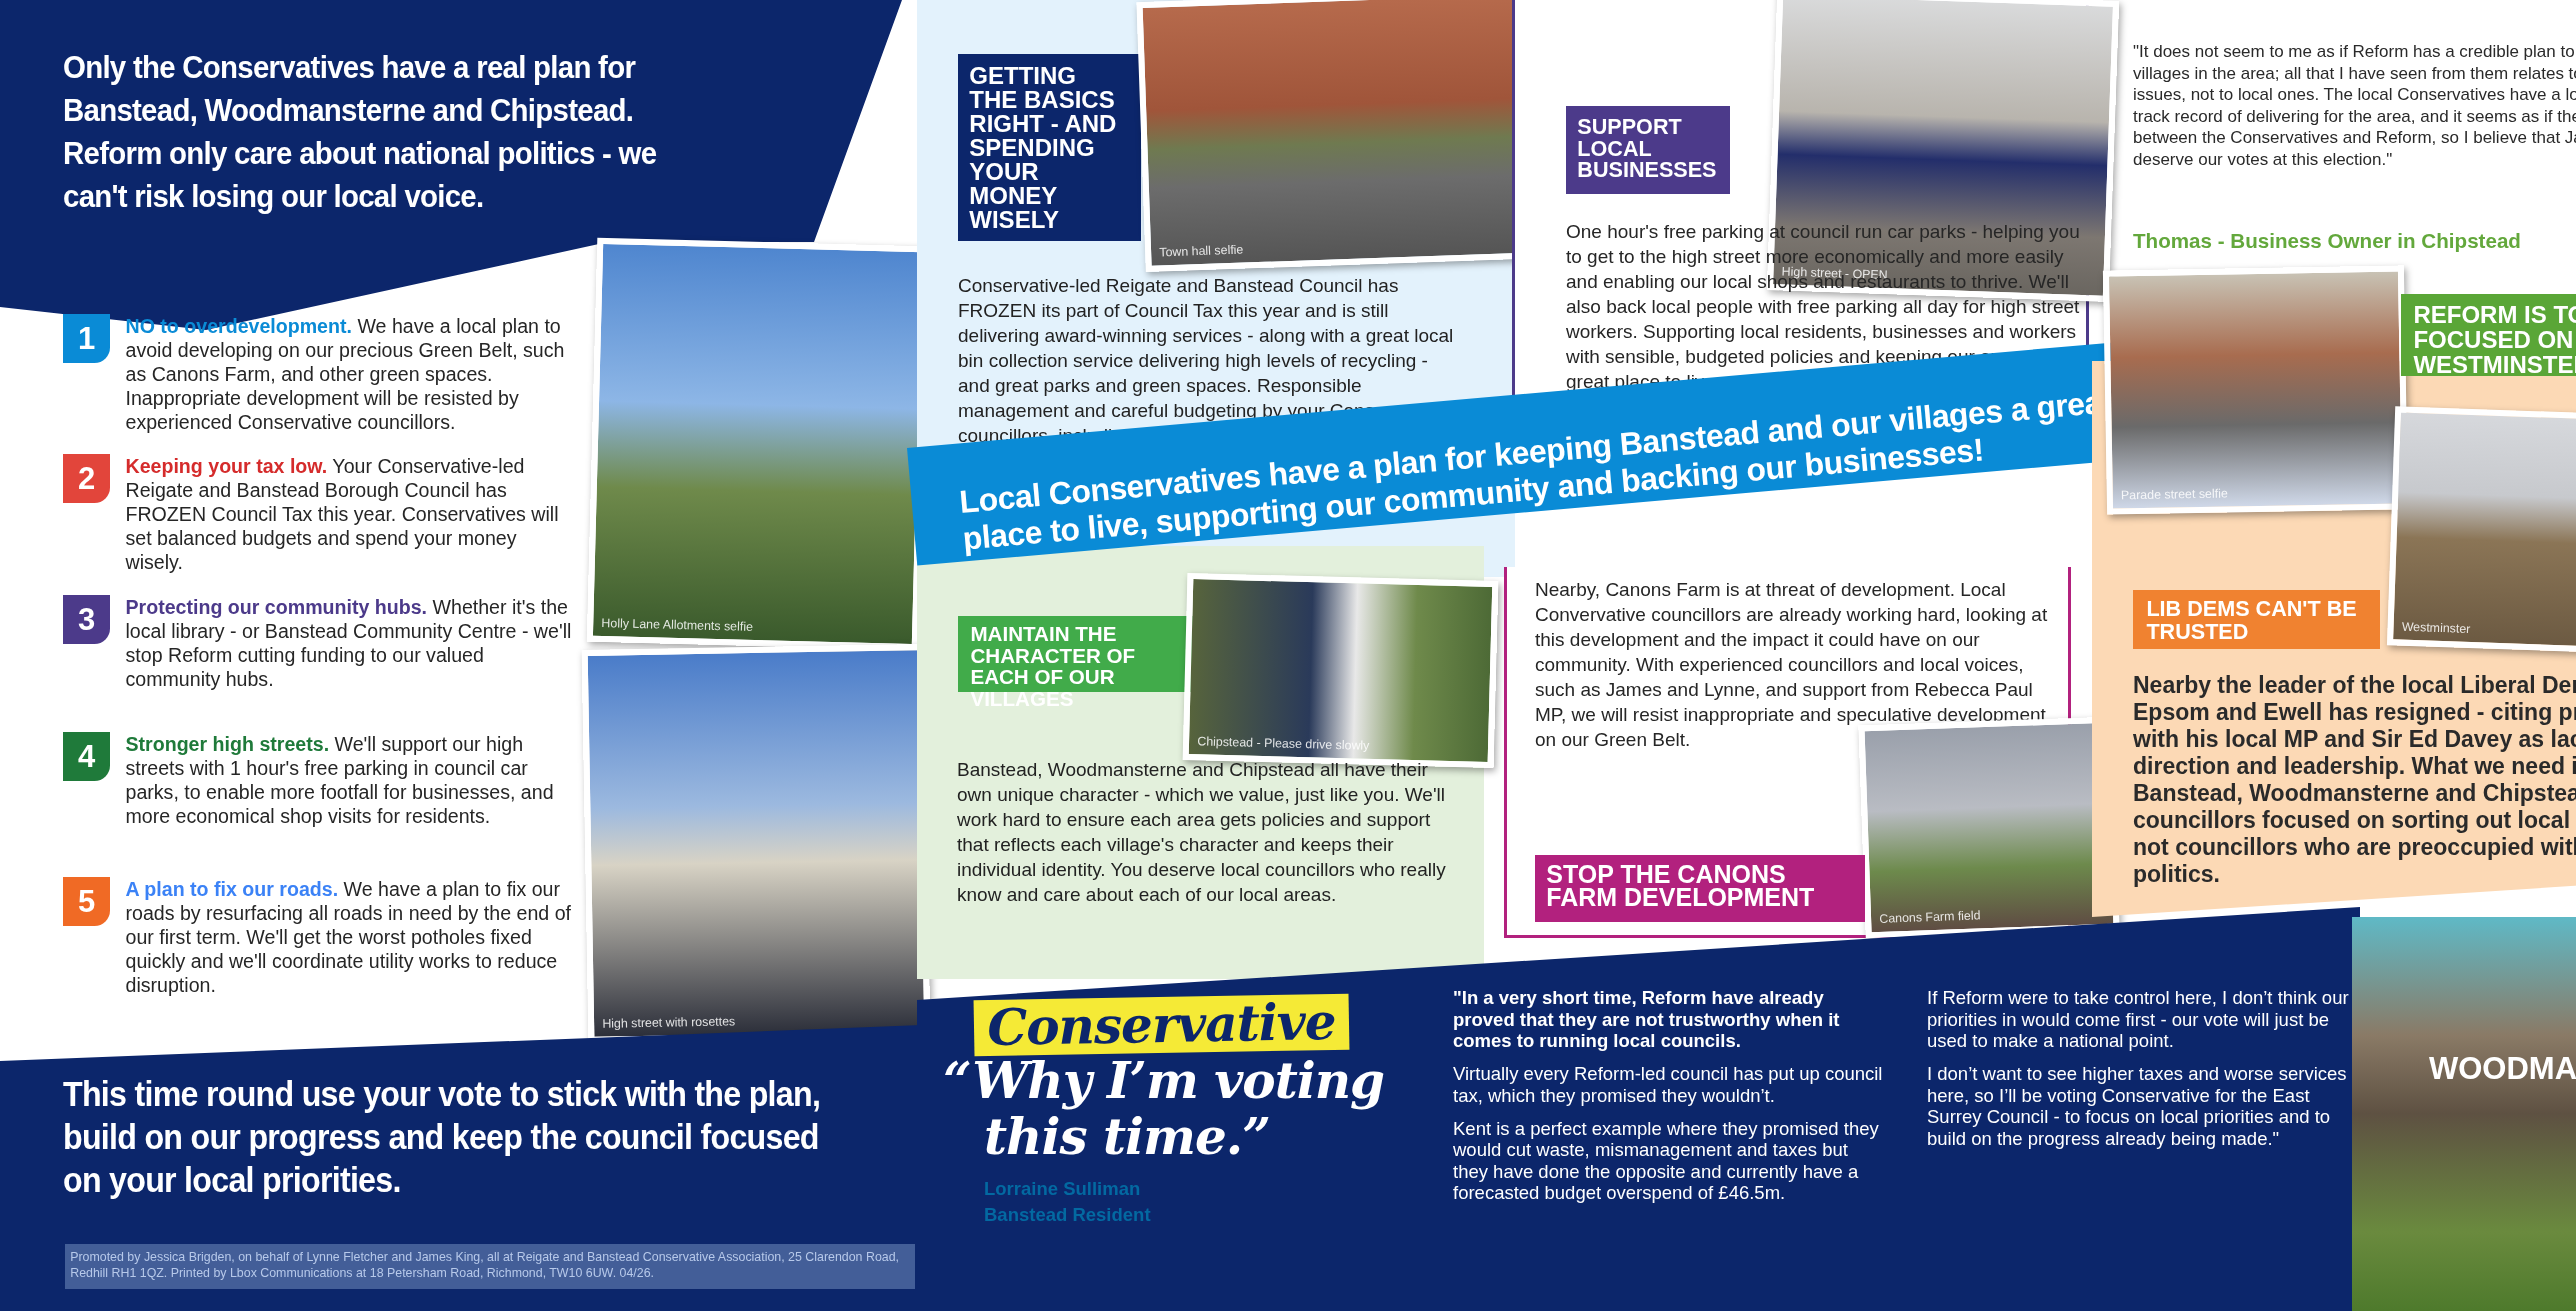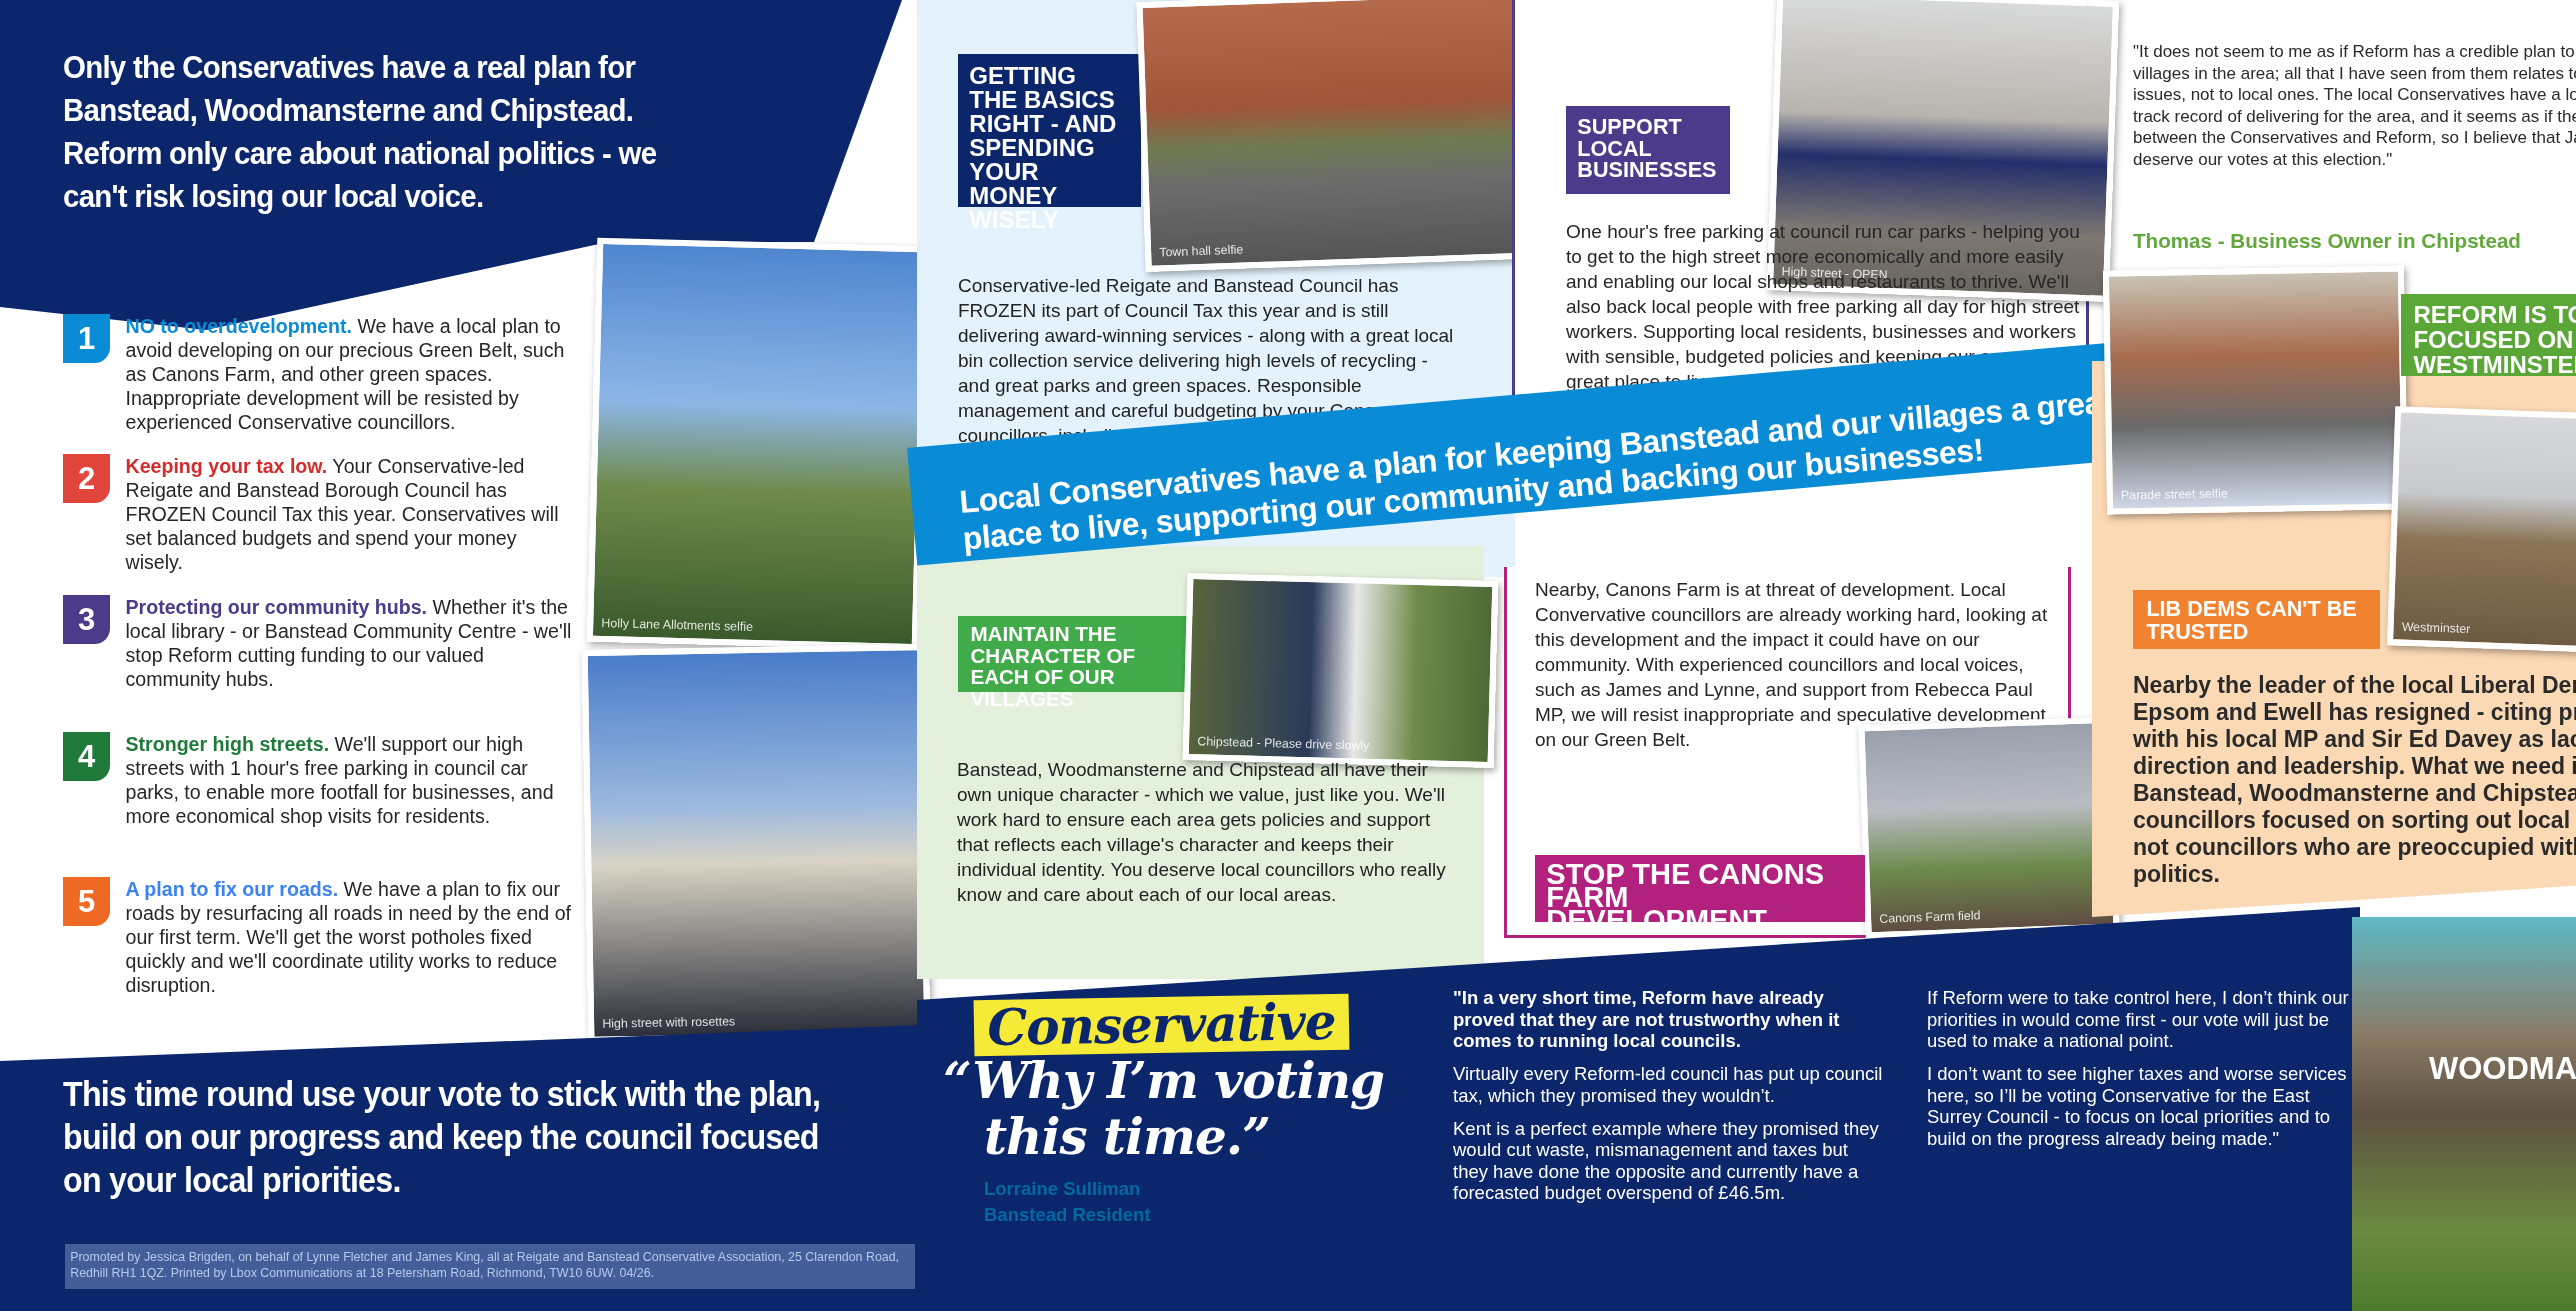--- a/index.html
+++ b/index.html
@@ -68,21 +68,21 @@
 <div class="abs point" style="top:877px;">
   <div class="badge" style="background:#f06a25;">5</div>
   <div class="point-text"><span class="point-title" style="color:#3b82f6;">A plan to fix our roads.</span><span> We have a plan to fix our roads by resurfacing all roads in need by the end of our first term. We'll get the worst potholes fixed quickly and we'll coordinate utility works to reduce disruption.</span></div>
 </div>
 
 <div id="left-bottom" class="abs"></div>
 <div id="bottom-headline" class="abs">This time round use your vote to stick with the plan, build on our progress and keep the council focused on your local priorities.</div>
 <div id="imprint" class="abs">Promoted by Jessica Brigden, on behalf of Lynne Fletcher and James King, all at Reigate and Banstead Conservative Association, 25 Clarendon Road, Redhill RH1 1QZ. Printed by Lbox Communications at 18 Petersham Road, Richmond, TW10 6UW. 04/26.</div>
 
 <div id="mid-blue" class="abs"></div>
-<div class="abs headbox" style="left:958px;top:54px;width:183px;height:153px;background:#0c266b;font-size:24px;">GETTING THE BASICS RIGHT - AND SPENDING YOUR MONEY WISELY</div>
+<div class="abs headbox" style="left:958px;top:54px;width:183px;height:187px;background:#0c266b;font-size:24px;">GETTING THE BASICS RIGHT - AND SPENDING YOUR MONEY WISELY</div>
 <div class="abs photo" style="left:1141px;top:-5.2px;width:392px;height:258px;transform:rotate(-2deg);background:linear-gradient(180deg,#b66a4c 0%,#a0553a 40%,#6f7a50 55%,#6c6c6c 70%,#555 100%);">
   <span class="photo-label">Town hall selfie</span>
 </div>
 <div class="abs body" style="left:958px;top:273px;width:505px;font-weight:500;">Conservative-led Reigate and Banstead Council has FROZEN its part of Council Tax this year and is still delivering award-winning services - along with a great local bin collection service delivering high levels of recycling - and great parks and green spaces. Responsible management and careful budgeting by your Conservative councillors, including James King; a legacy we intend to continue on East Surrey Council.</div>
 
 <div id="mid-green" class="abs"></div>
 <div class="abs headbox" style="left:958px;top:616px;width:250px;height:76px;background:#41ab4a;font-size:20.6px;line-height:21.6px;padding:7.2px 12.4px;">MAINTAIN THE CHARACTER OF EACH OF OUR VILLAGES</div>
 <div class="abs photo" style="left:1185px;top:577px;width:299px;height:175px;transform:rotate(1.5deg);background:linear-gradient(90deg,#57643c 0%,#2a3a5a 40%,#e8e8e8 55%,#6f8a4b 75%,#4d6a36 100%);">
   <span class="photo-label">Chipstead - Please drive slowly</span>
 </div>
@@ -93,21 +93,21 @@
 <div class="abs photo" style="left:1772px;top:-5.2px;width:330px;height:289px;transform:rotate(2deg);background:linear-gradient(180deg,#d9dadb 0%,#b8b4ad 40%,#232e6b 55%,#7d7771 80%,#6a6660 100%);">
   <span class="photo-label">High street - OPEN</span>
 </div>
 <div class="abs body" style="left:1566px;top:219px;width:515px;color:#262626;">One hour's free parking at council run car parks - helping you to get to the high street more economically and more easily and enabling our local shops and restaurants to thrive. We'll also back local people with free parking all day for high street workers. Supporting local residents, businesses and workers with sensible, budgeted policies and keeping our area a great place to live and work.</div>
 
 <div id="magenta-frame" class="abs"></div>
 <div class="abs body" style="left:1535px;top:577px;width:515px;color:#262626;">Nearby, Canons Farm is at threat of development. Local Convervative councillors are already working hard, looking at this development and the impact it could have on our community. With experienced councillors and local voices, such as James and Lynne, and support from Rebecca Paul MP, we will resist inappropriate and speculative development on our Green Belt.</div>
 <div class="abs photo" style="left:1862px;top:721px;width:242px;height:201px;transform:rotate(-2deg);background:linear-gradient(180deg,#9aa0ab 0%,#b9bcc3 40%,#6d8a4c 70%,#5f4d43 100%);">
   <span class="photo-label">Canons Farm field</span>
 </div>
-<div class="abs headbox" style="left:1535px;top:855px;width:330px;height:67px;background:#b2217e;font-size:29px;line-height:23px;padding:8.2px 11.3px;">STOP THE CANONS FARM DEVELOPMENT</div>
+<div class="abs headbox" style="left:1535px;top:855px;width:330px;height:67px;background:#b2217e;font-size:25px;line-height:23px;padding:8.2px 11.3px;">STOP THE CANONS FARM DEVELOPMENT</div>
 
 <div id="banner" class="abs"></div>
 <div id="banner-text" class="abs">Local Conservatives have a plan for keeping Banstead and our villages a great place to live, supporting our community and backing our businesses!</div>
 
 <div class="abs" style="left:2133px;top:41px;width:567px;font-size:17px;line-height:21.6px;color:#2a2a2a;">"It does not seem to me as if Reform has a credible plan to improve the villages in the area; all that I have seen from them relates to national issues, not to local ones. The local Conservatives have a long and strong track record of delivering for the area, and it seems as if the choice here is between the Conservatives and Reform, so I believe that James and Lynne deserve our votes at this election."</div>
 <div class="abs" style="left:2133px;top:229px;width:567px;font-size:20.6px;font-weight:bold;color:#63a83c;">Thomas - Business Owner in Chipstead</div>
 
 <div id="peach" class="abs"></div>
 <div class="abs photo" style="left:2105px;top:268px;width:289px;height:232px;transform:rotate(-1deg);background:linear-gradient(180deg,#c8c2b4 0%,#a86c4f 35%,#6a6a6a 65%,#cfd8e8 100%);">
   <span class="photo-label">Parade street selfie</span>

